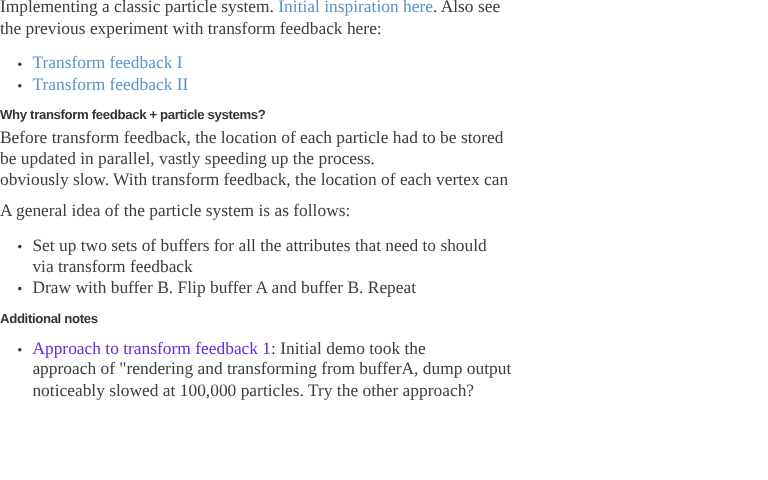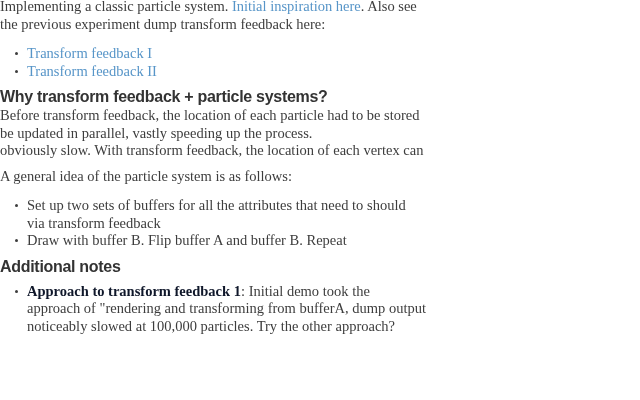--- a/index.html
+++ b/index.html
@@ -28,21 +28,21 @@
     margin: 0 0 8px 0;
   }
   a.link {
     color: #5795c8;
     text-decoration: none;
     cursor: pointer;
   }
   h3.section-heading {
     font-family: "Liberation Sans", "DejaVu Sans", sans-serif;
     font-weight: 700;
-    font-size: 16px;
+    font-size: 11px;
     line-height: 17px;
     letter-spacing: -0.3px;
     color: #333333;
     margin: 0 0 2px 0;
   }
   ul.list {
     list-style: none;
     margin: 12px 0 8px 0;
     padding: 0;
   }
@@ -58,32 +58,32 @@
     top: 7px;
     width: 3px;
     height: 3px;
     border-radius: 50%;
     background: #3d3d3d;
   }
   ul.note-list {
     margin-top: 8px;
   }
   b.note-title {
-    font-weight: 700;
-    color: #0f172a;
+    font-weight: 400;
+    color: #6d28d9;
   }
 </style>
 </head>
 <body>
 
 <div class="page">
 
   <p class="para">
     <span class="line"><span>Implementing a classic particle system. </span><a class="link">Initial inspiration here</a><span>. Also see</span></span>
-    <span class="line">the previous experiment dump transform feedback here:</span>
+    <span class="line">the previous experiment with transform feedback here:</span>
   </p>
 
   <ul class="list">
     <li>
       <a class="link">Transform feedback I</a>
     </li>
     <li>
       <a class="link">Transform feedback II</a>
     </li>
   </ul>

